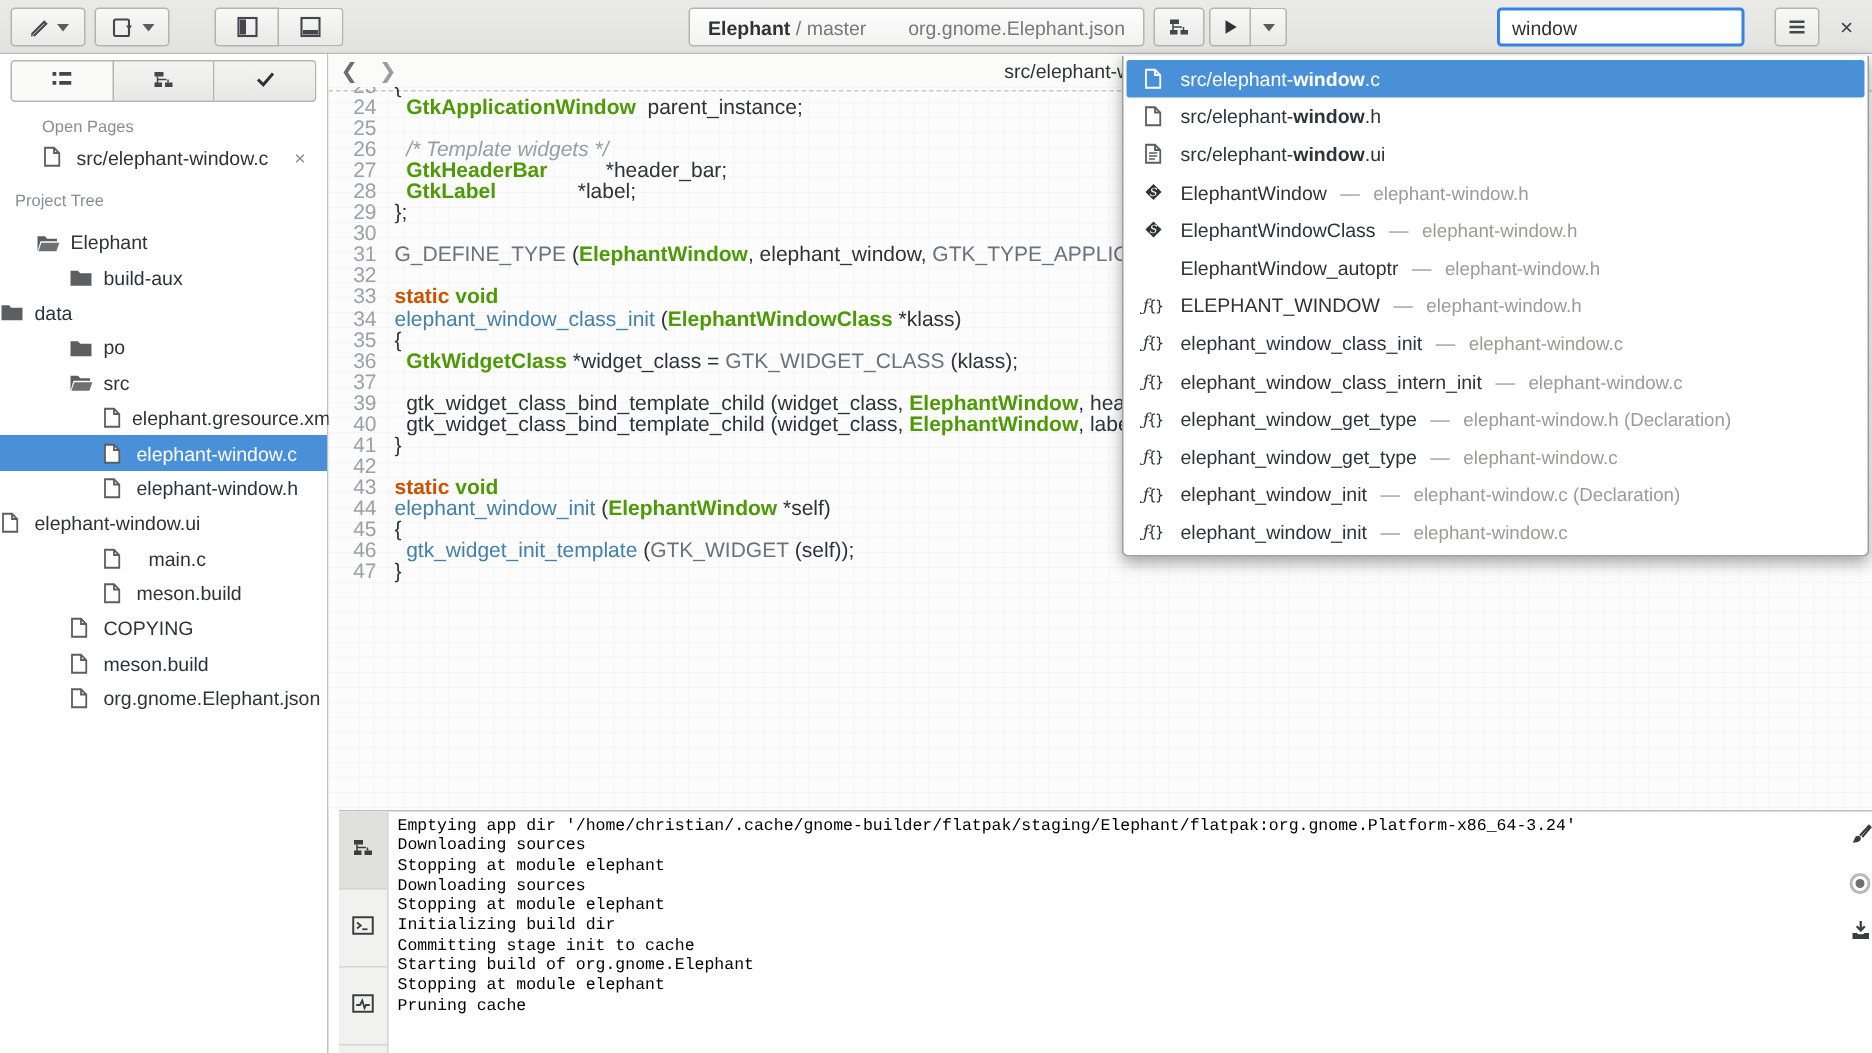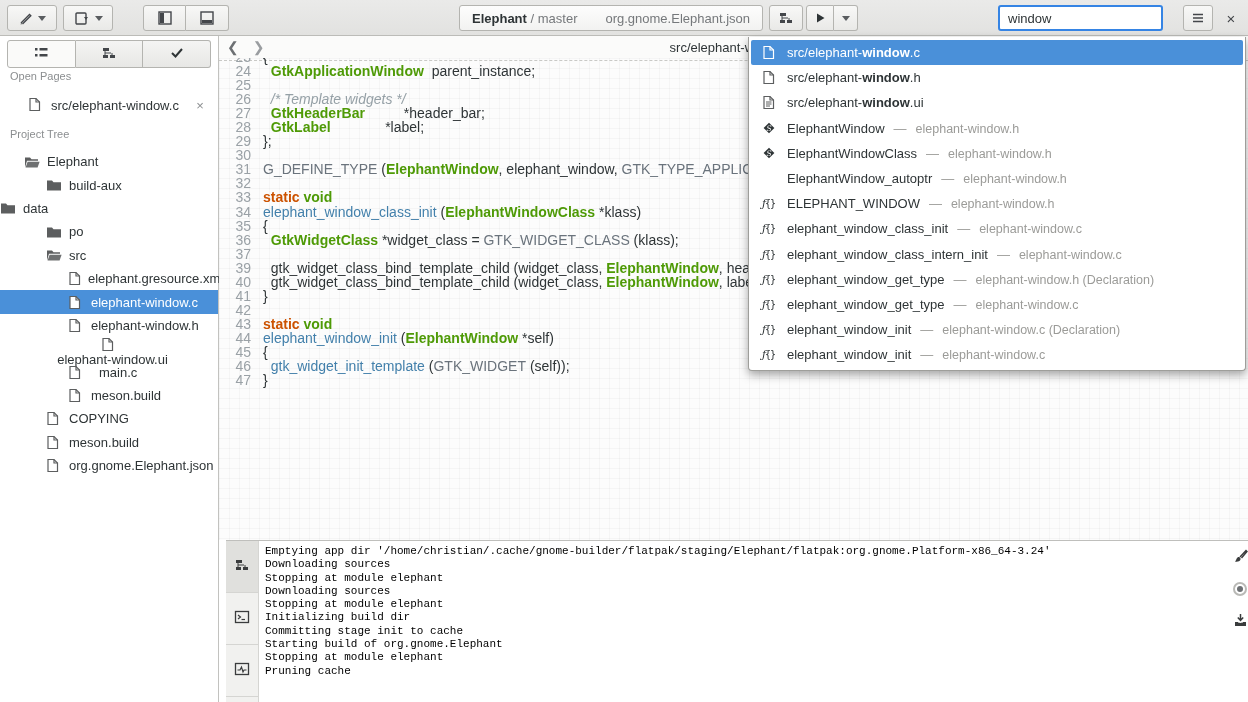--- a/index.html
+++ b/index.html
@@ -181,21 +181,21 @@
             <path d="M4 5 V10 M4 7 H10 M11 7 V9" stroke="#43464a" fill="none"></path>
           </svg></span>
     </div>
     <div class="side-tab">
       <span><svg width="14" height="12" viewBox="0 0 14 12">
             <path d="M2 6 L5.5 9.5 L12 2" fill="none" stroke="#2e3436" stroke-width="2"></path>
           </svg></span>
     </div>
   </div>
 
-  <div class="section-label" style="top:34px;">Open Pages</div>
+  <div class="section-label" style="top:43px;margin-left:18px;">Open Pages</div>
   <div class="open-row">
     <span><svg width="13" height="15" viewBox="0 0 13 15">
           <path d="M2 1.5 H8 L11.5 5 V13.5 H2 Z" fill="#fff" stroke="#5c5e5f" stroke-width="1.2"></path>
           <path d="M8 1.5 V5 H11.5" fill="none" stroke="#5c5e5f" stroke-width="1.2"></path>
         </svg></span>
     <span class="lbl">src/elephant-window.c</span>
     <span class="open-close"><span>×</span></span>
   </div>
 
   <div class="section-label" style="top:92px;">Project Tree</div>
@@ -262,21 +262,21 @@
       </div>
       <div class="tree-row" style="padding-left: 68px;">
         <span class="ticon">
           <svg width="13" height="15">
             <path d="M2 1.5 H8 L11.5 5 V13.5 H2 Z" fill="#fff" stroke="#5c5e5f" stroke-width="1.2"></path>
             <path d="M8 1.5 V5 H11.5" fill="none" stroke="#5c5e5f" stroke-width="1.2"></path>
           </svg>
         </span>
         <span class="tlbl">elephant-window.h</span>
       </div>
-      <div class="tree-row" style=" flex-direction: column;">
+      <div class="tree-row" style="">
         <span class="ticon">
           <svg width="13" height="15">
             <path d="M2 1.5 H8 L11.5 5 V13.5 H2 Z" fill="#fff" stroke="#5c5e5f" stroke-width="1.2"></path>
             <path d="M8 1.5 V5 H11.5" fill="none" stroke="#5c5e5f" stroke-width="1.2"></path>
           </svg>
         </span>
         <span class="tlbl">elephant-window.ui</span>
       </div>
       <div class="tree-row" style="padding-left: 68px; gap: 8px;">
         <span class="ticon">

